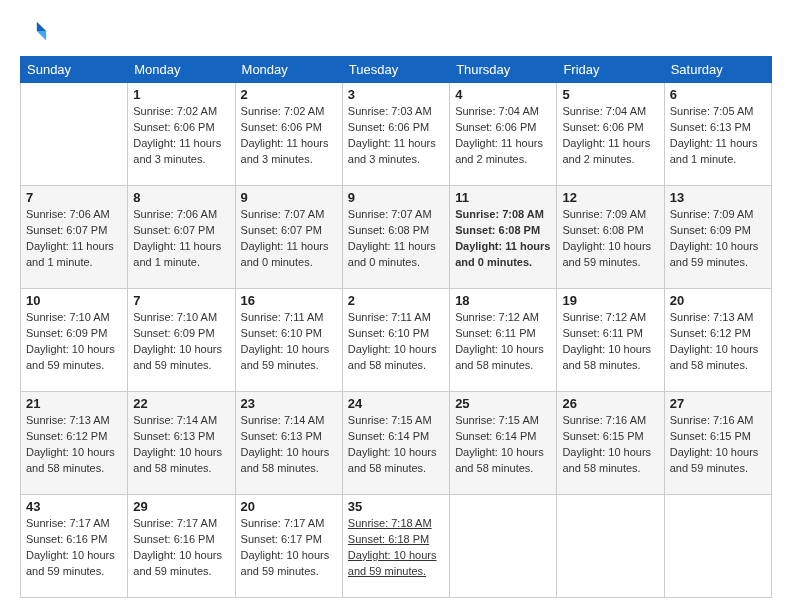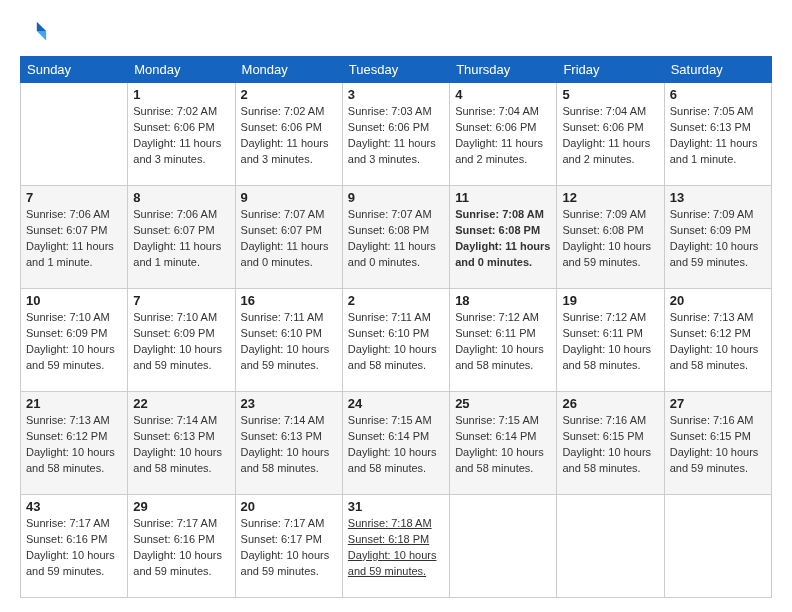--- a/index.html
+++ b/index.html
@@ -343,21 +343,21 @@
 and 59 minutes.</div>
           </td>
           <td>
             <span class="day-number">20</span>
             <div class="day-info" style="white-space: pre-line;">Sunrise: 7:17 AM
 Sunset: 6:17 PM
 Daylight: 10 hours
 and 59 minutes.</div>
           </td>
           <td>
-            <span class="day-number">31</span>
+            <span class="day-number">35</span>
             <div class="day-info" style="white-space: pre-line; text-decoration: underline;">Sunrise: 7:18 AM
 Sunset: 6:18 PM
 Daylight: 10 hours
 and 59 minutes.</div>
           </td>
           <td class="empty-cell"></td>
           <td class="empty-cell"></td>
           <td class="empty-cell"></td>
         </tr>
       </tbody>

